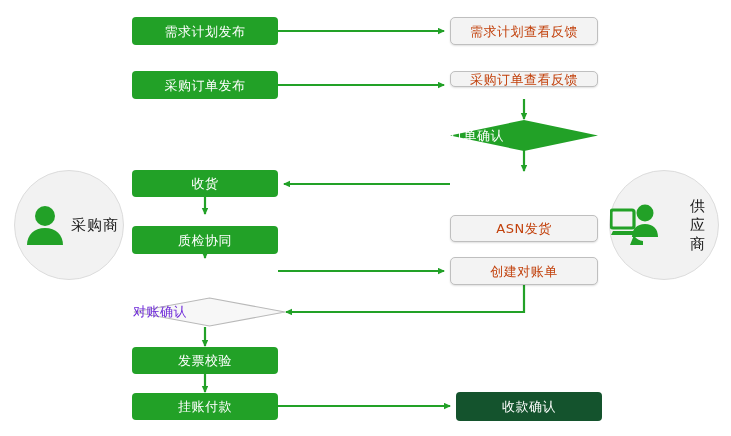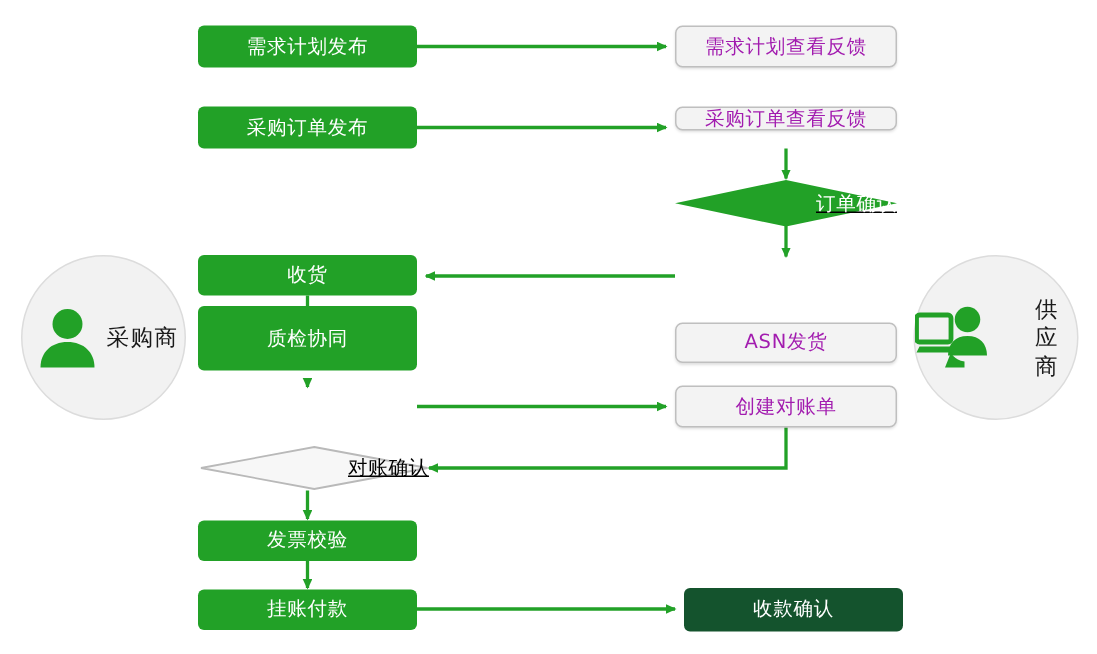--- a/index.html
+++ b/index.html
@@ -37,54 +37,53 @@
     white-space: nowrap;
     z-index: 3;
   }
   .node-green {
     background: #22A127;
     color: #ffffff;
     border-radius: 4px;
   }
   .node-gray {
     background: #F3F3F3;
-    color: #a21caf;
+    color: #c2410c;
     border: 1px solid #BFBFBF;
     border-radius: 5px;
     box-shadow: 0 1px 2px rgba(0,0,0,0.13);
   }
   .node-red {
     background: #14532d;
     color: #ffffff;
     border-radius: 4px;
   }
   .diamond {
     position: absolute;
     display: flex;
     align-items: center;
-    justify-content: flex-end;
+    justify-content: flex-start;
     font-size: 13px;
     letter-spacing: 0.5px;
     white-space: nowrap;
     z-index: 3;
-    text-decoration: underline;
   }
   .diamond .dshape {
     position: absolute;
     left: 0;
     top: 0;
     width: 100%;
     height: 100%;
   }
   .diamond .dlabel {
     position: relative;
     z-index: 2;
   }
   .diamond-green .dlabel { color: #ffffff; }
-  .diamond-white .dlabel { color: #000000; }
+  .diamond-white .dlabel { color: #6d28d9; }
 
   .actor {
     position: absolute;
     width: 108px;
     height: 108px;
     border-radius: 50%;
     background: #F2F2F2;
     border: 1px solid #DCDCDC;
     display: flex;
     flex-direction: row;
@@ -182,21 +181,21 @@
     <svg class="dshape" viewBox="0 0 148 31" preserveAspectRatio="none" xmlns="http://www.w3.org/2000/svg">
       <polygon points="74,0 148,15.5 74,31 0,15.5" fill="#22A127"></polygon>
     </svg>
     <span class="dlabel">订单确认</span>
   </div>
 
   <div class="node node-gray" style="left:450px; top:171px; width:148px; height:27px;margin-top:44px;">ASN发货</div>
 
   <div class="node node-green" style="left:132px; top:170px; width:146px; height:27px;">收货</div>
 
-  <div class="node node-green" style="left:132px; top:204px; width:146px; height:43px;font-family:Liberation Serif, serif;">质检协同</div>
+  <div class="node node-green" style="left:132px; top:226px; width:146px; height:28px;">质检协同</div>
 
 
   <div class="node node-gray" style="left:450px; top:257px; width:148px; height:28px;">创建对账单</div>
 
   <div class="diamond diamond-white" style="left:133px; top:297px; width:153px; height:30px;">
     <svg class="dshape" viewBox="0 0 153 30" preserveAspectRatio="none" xmlns="http://www.w3.org/2000/svg">
       <polygon points="76.5,1 152,15 76.5,29 1,15" fill="#F7F7F7" stroke="#B9B9B9" stroke-width="1.2"></polygon>
     </svg>
     <span class="dlabel">对账确认</span>
   </div>

